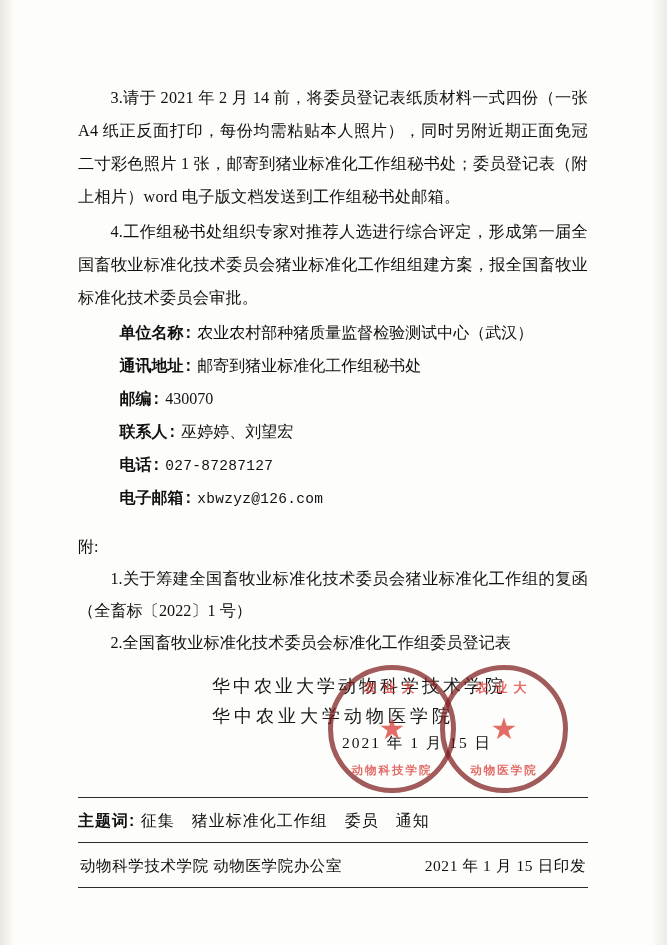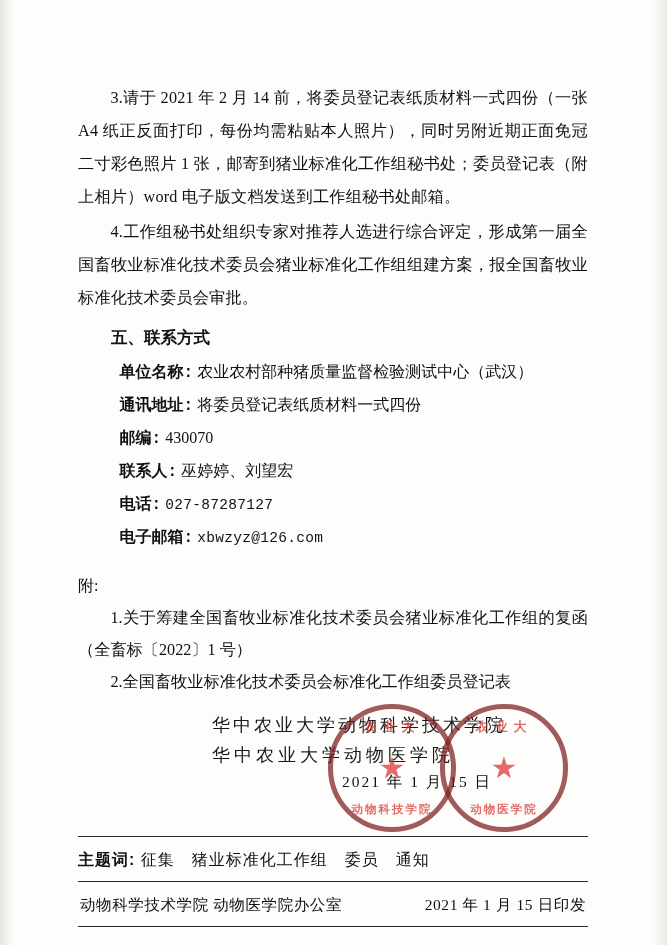--- a/index.html
+++ b/index.html
@@ -182,29 +182,28 @@
 </style>
 </head>
 <body>
 
 <div class="page">
   <div class="content">
 
     <p class="para">3.请于 2021 年 2 月 14 前，将委员登记表纸质材料一式四份（一张 A4 纸正反面打印，每份均需粘贴本人照片），同时另附近期正面免冠二寸彩色照片 1 张，邮寄到猪业标准化工作组秘书处；委员登记表（附上相片）word 电子版文档发送到工作组秘书处邮箱。</p>
     <p class="para">4.工作组秘书处组织专家对推荐人选进行综合评定，形成第一届全国畜牧业标准化技术委员会猪业标准化工作组组建方案，报全国畜牧业标准化技术委员会审批。</p>
 
-    <p class="section-head">五、联系方式</p>
 
     <p class="contact-line">
       <span class="lbl">单位名称:</span>
       <span>农业农村部种猪质量监督检验测试中心（武汉）</span>
     </p>
     <p class="contact-line">
       <span class="lbl">通讯地址:</span>
-      <span>将委员登记表纸质材料一式四份</span>
+      <span>邮寄到猪业标准化工作组秘书处</span>
     </p>
     <p class="contact-line">
       <span class="lbl">邮编:</span>
       <span>430070</span>
     </p>
     <p class="contact-line">
       <span class="lbl">联系人:</span>
       <span>巫婷婷、刘望宏</span>
     </p>
     <p class="contact-line">

